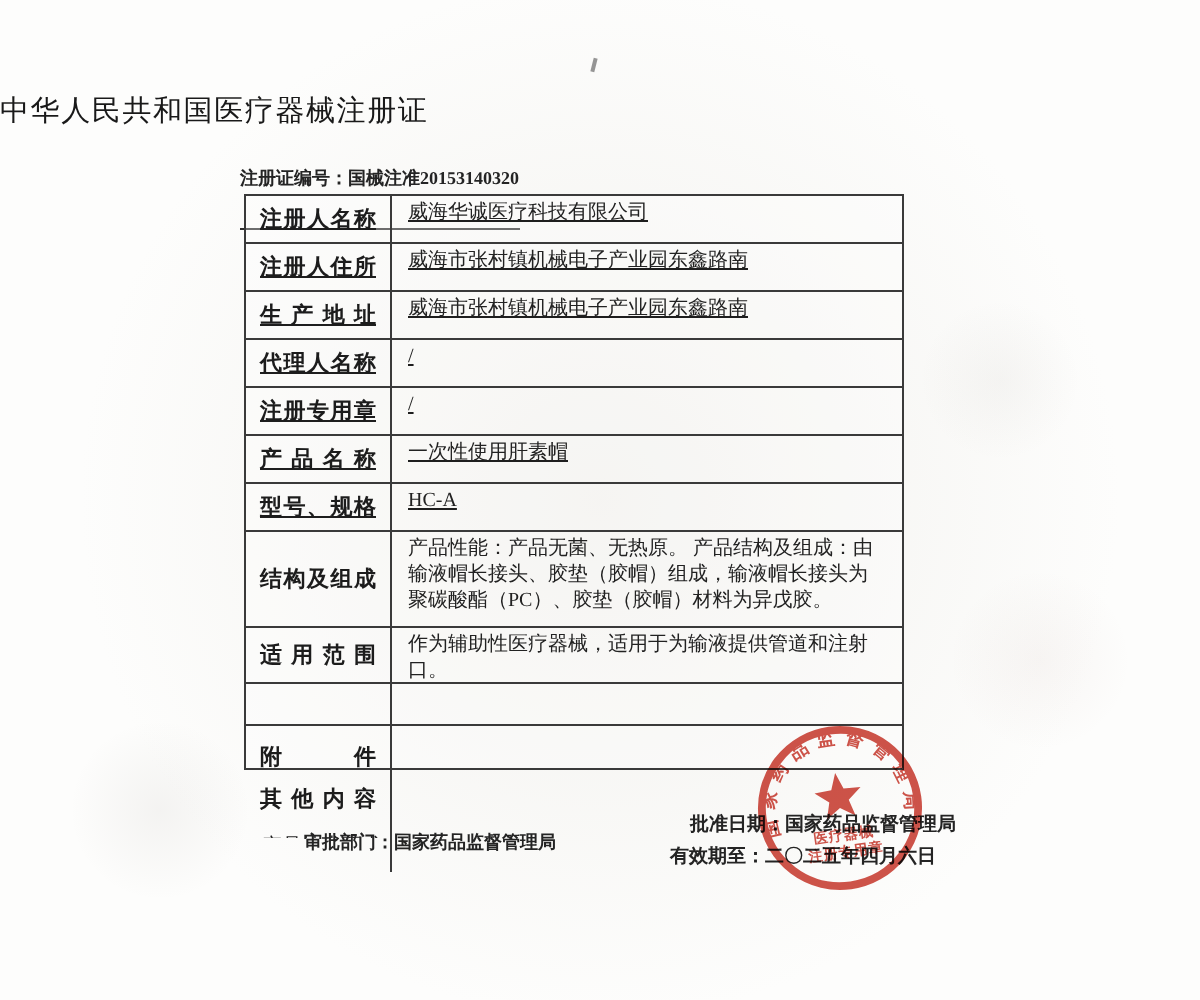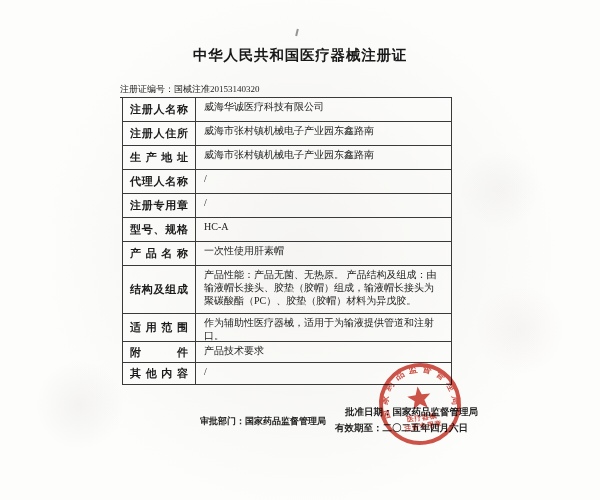--- a/index.html
+++ b/index.html
@@ -17,51 +17,51 @@
       radial-gradient(circle at 500px 190px, rgba(120,110,100,0.05), rgba(120,110,100,0) 40px),
       radial-gradient(circle at 520px 330px, rgba(160,120,110,0.06), rgba(160,120,110,0) 45px),
       radial-gradient(circle at 300px 250px, rgba(230,228,222,0.5), rgba(230,228,222,0) 260px);
   }
   .tick-mark {
     position: absolute; left: 296px; top: 29px; width: 2px; height: 7px;
     background: #6a6a6a; opacity: .7; transform: rotate(14deg);
   }
   .doc-title {
     position: absolute; left: 0; top: 46px; width: 600px;
-    text-align: center; font-size: 14.5px; font-weight: bold;
+    font-size: 14.5px; font-weight: normal;
     letter-spacing: 0.8px; color: #191919;
   }
   .cert-line {
     position: absolute; left: 120px; top: 83px;
-    font-size: 9px; font-weight: normal; color: #242424;
-    border-bottom: 1px solid #2e2e2e; padding-bottom: 1px;
+    font-size: 9px; font-weight: bold; color: #242424;
+    border-bottom: 1px solid #2e2e2e; padding-bottom: 18px;
   }
   .cert-table {
     position: absolute; left: 122px; top: 97px; width: 330px;
     border: 1px solid #3a3a3a;
     display: flex; flex-direction: column;
     background: rgba(255,255,255,0.3);
   }
   .tr { display: flex; border-bottom: 1px solid #3a3a3a; }
   .tr:last-child { border-bottom: none; }
   .th {
     width: 73px; flex: 0 0 73px; border-right: 1px solid #3a3a3a;
     display: flex; align-items: center; padding: 0 7px;
     font-weight: bold; font-size: 11px; color: #1c1c1c; overflow: hidden;
   }
   .th span { display: block; width: 100%; text-align: justify; text-align-last: justify; }
   .td {
     flex: 1; display: flex; padding: 2px 8px;
     font-size: 10px; color: #222; overflow: hidden;
   }
   .td span { display: block; line-height: 13px; }
-  .h24 { height: 24px; } .h48 { height: 48px; } .h28 { height: 28px; } .h21 { height: 21px; }
+  .h24 { height: 24px; text-decoration: underline; } .h48 { height: 48px; } .h28 { height: 28px; } .h21 { height: 21px; flex-direction: column; }
   .footer-dept {
     position: absolute; left: 152px; top: 415px;
-    font-size: 9px; font-weight: bold; color: #242424; margin-left: 48px;
+    font-size: 9px; font-weight: bold; color: #242424;
   }
   .date-line { position: absolute; font-size: 9.5px; font-weight: bold; color: #242424; }
   .date-approved { left: 345px; top: 406px; }
   .date-valid { left: 335px; top: 422px; }
   .seal {
     position: absolute; left: 377px; top: 361px; width: 86px; height: 86px;
     opacity: 0.86; mix-blend-mode: multiply; transform: rotate(-8deg);
   }
   .seal-ring { fill: none; stroke: var(--seal-color, #c9372c); stroke-width: 4.6; }
   .seal-ring-text {
@@ -120,32 +120,32 @@
   <div class="tr h24">
     <div class="th">
         <span>注册专用章</span>
       </div>
     <div class="td">
         <span>/</span>
       </div>
   </div>
   <div class="tr h24">
     <div class="th">
+        <span>产品名称</span>
+      </div>
+    <div class="td">
+        <span>一次性使用肝素帽</span>
+      </div>
+  </div>
+  <div class="tr h24">
+    <div class="th">
         <span>型号、规格</span>
       </div>
     <div class="td">
         <span>HC-A</span>
-      </div>
-  </div>
-  <div class="tr h24">
-    <div class="th">
-        <span>产品名称</span>
-      </div>
-    <div class="td">
-        <span>一次性使用肝素帽</span>
       </div>
   </div>
   <div class="tr h48">
     <div class="th">
         <span>结构及组成</span>
       </div>
     <div class="td">
         <span>产品性能：产品无菌、无热原。 产品结构及组成：由输液帽长接头、胶垫（胶帽）组成，输液帽长接头为聚碳酸酯（PC）、胶垫（胶帽）材料为异戊胶。</span>
       </div>
   </div>

